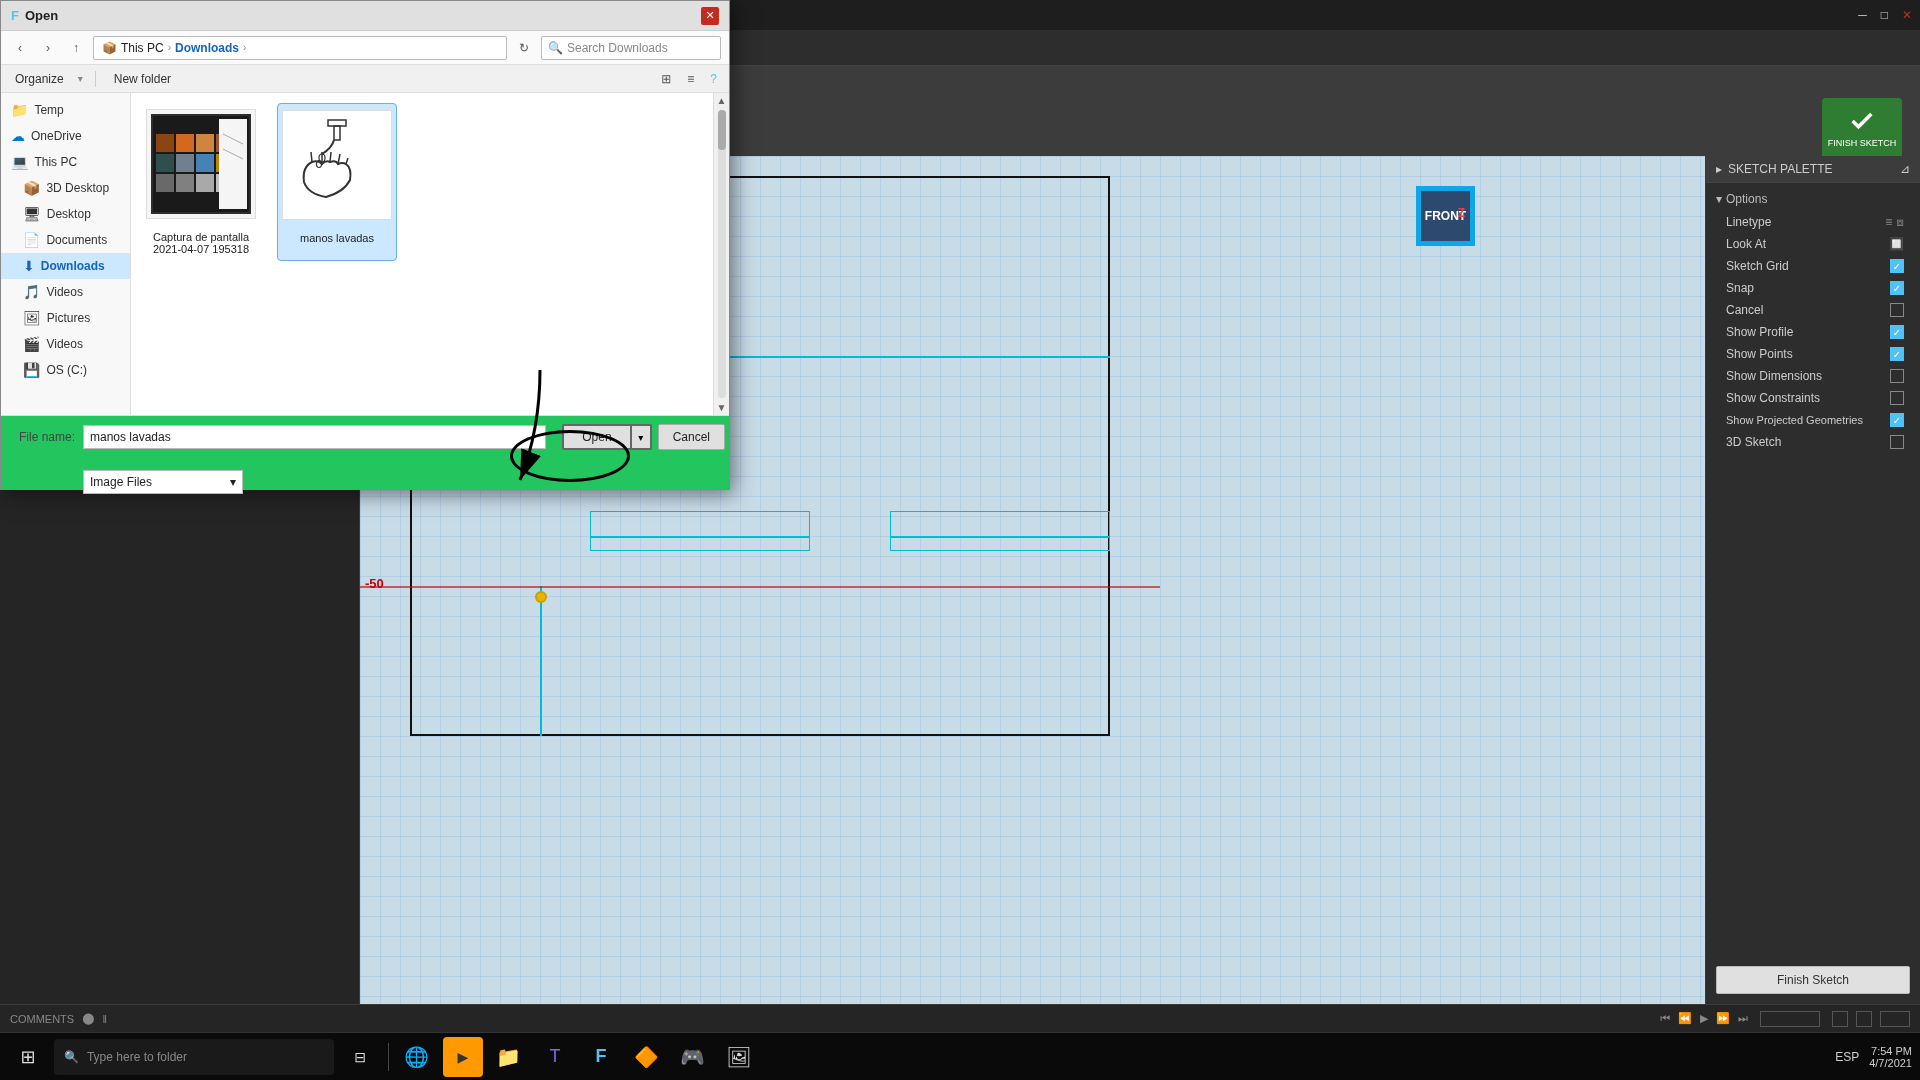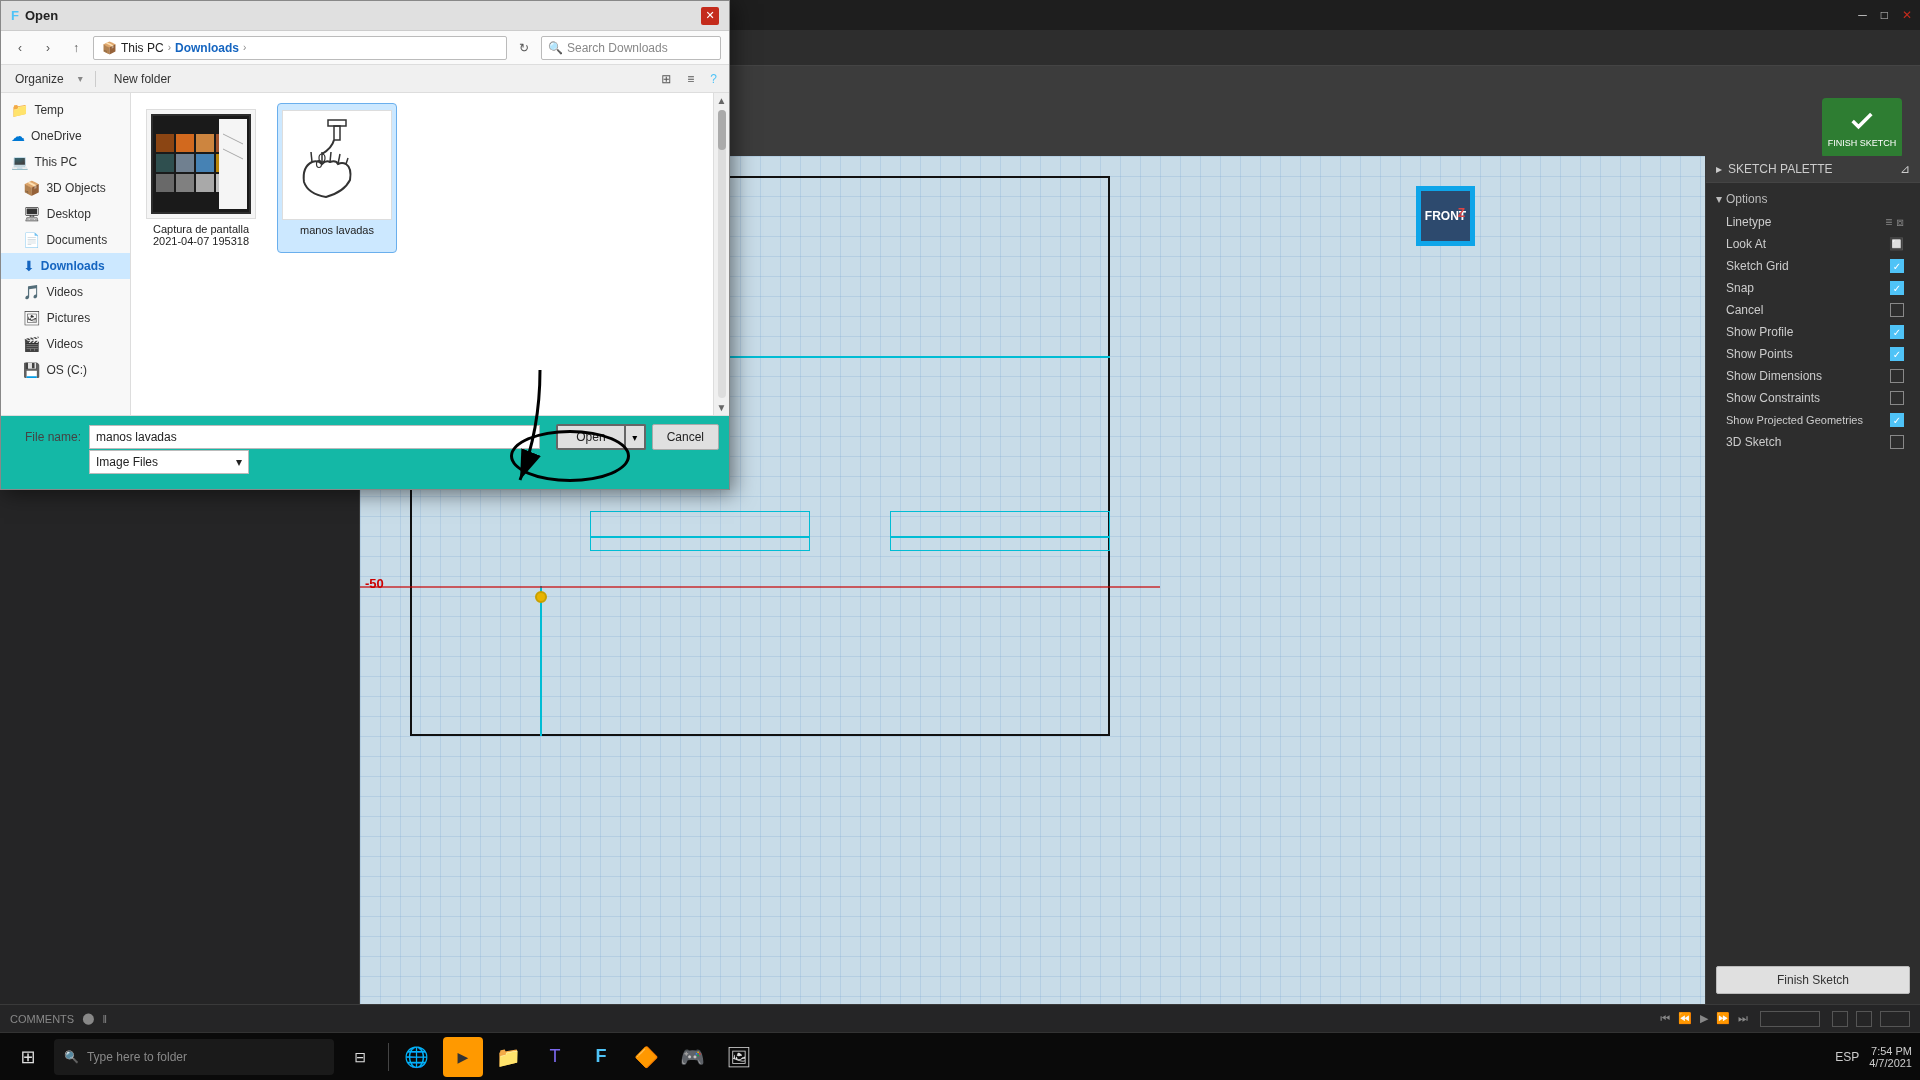--- a/index.html
+++ b/index.html
@@ -224,43 +224,43 @@
     .nav-icon { font-size: 14px; }
 
     
     #dialog-files {
       flex: 1; background: #fff; padding: 10px;
       display: flex; flex-wrap: wrap; gap: 16px; align-content: flex-start;
       overflow-y: auto;
     }
     .file-item {
       width: 120px; display: flex; flex-direction: column; align-items: center;
-      gap: 4px; cursor: pointer; padding: 6px; border-radius: 4px;
+      gap: 12px; cursor: pointer; padding: 6px; border-radius: 4px;
     }
     .file-item.selected { background: #cce8ff; border: 1px solid #6aafed; }
     .file-thumb {
       width: 110px; height: 110px; background: #f5f5f5;
       border: 1px solid #ddd; display: flex; align-items: center; justify-content: center;
       overflow: hidden;
     }
     .file-name { font-size: 11px; text-align: center; color: #222; word-break: break-word; }
 
     
     #dialog-scrollbar {
       width: 16px; background: #f0f0f0; border-left: 1px solid #ddd;
       display: flex; flex-direction: column; align-items: center; padding: 2px;
     }
     .scroll-arrow { color: #666; cursor: pointer; font-size: 10px; }
     .scroll-track { flex: 1; width: 8px; background: #ddd; border-radius: 4px; margin: 4px 0; position: relative; }
     .scroll-thumb { width: 8px; height: 40px; background: #aaa; border-radius: 4px; position: absolute; top: 0; }
 
     
     #dialog-footer {
-      height: 74px; background: #14b8a6; border-top: 1px solid #ddd;
-      display: flex; flex-direction: column; padding: 8px 10px; gap: 0;
+      height: 74px; background: #22c55e; border-top: 1px solid #ddd;
+      display: flex; flex-direction: column; padding: 8px 4px; gap: 20px;
     }
     .footer-row { display: flex; align-items: center; gap: 8px; }
     .footer-label { width: 70px; text-align: right; color: #444; font-size: 12px; }
     #filename-input {
       flex: 1; height: 24px; border: 1px solid #bbb; background: #fff;
       padding: 0 6px; font-size: 12px; color: #222;
     }
     #filetype-select {
       width: 160px; height: 24px; border: 1px solid #bbb; background: #fff;
       padding: 0 6px; font-size: 12px; color: #222; display: flex; align-items: center;
@@ -706,21 +706,21 @@
         <div class="nav-item">
           <span class="nav-icon" style="color:#0078d4;">☁</span>
           <span>OneDrive</span>
         </div>
         <div class="nav-item">
           <span class="nav-icon">💻</span>
           <span>This PC</span>
         </div>
         <div class="nav-item" style="padding-left:22px;">
           <span class="nav-icon" style="color:#4fc3f7;">📦</span>
-          <span>3D Objects</span>
+          <span>3D Desktop</span>
         </div>
         <div class="nav-item" style="padding-left:22px;">
           <span class="nav-icon">🖥</span>
           <span>Desktop</span>
         </div>
         <div class="nav-item" style="padding-left:22px;">
           <span class="nav-icon">📄</span>
           <span>Documents</span>
         </div>
         <div class="nav-item active" style="padding-left:22px;">

